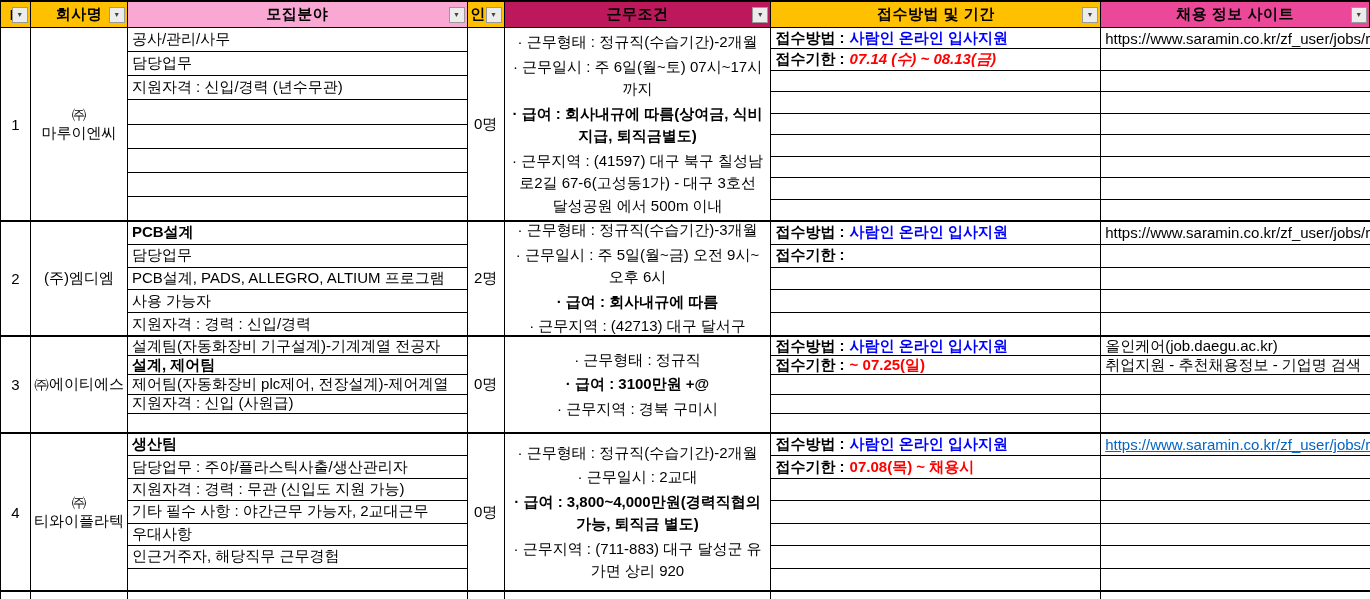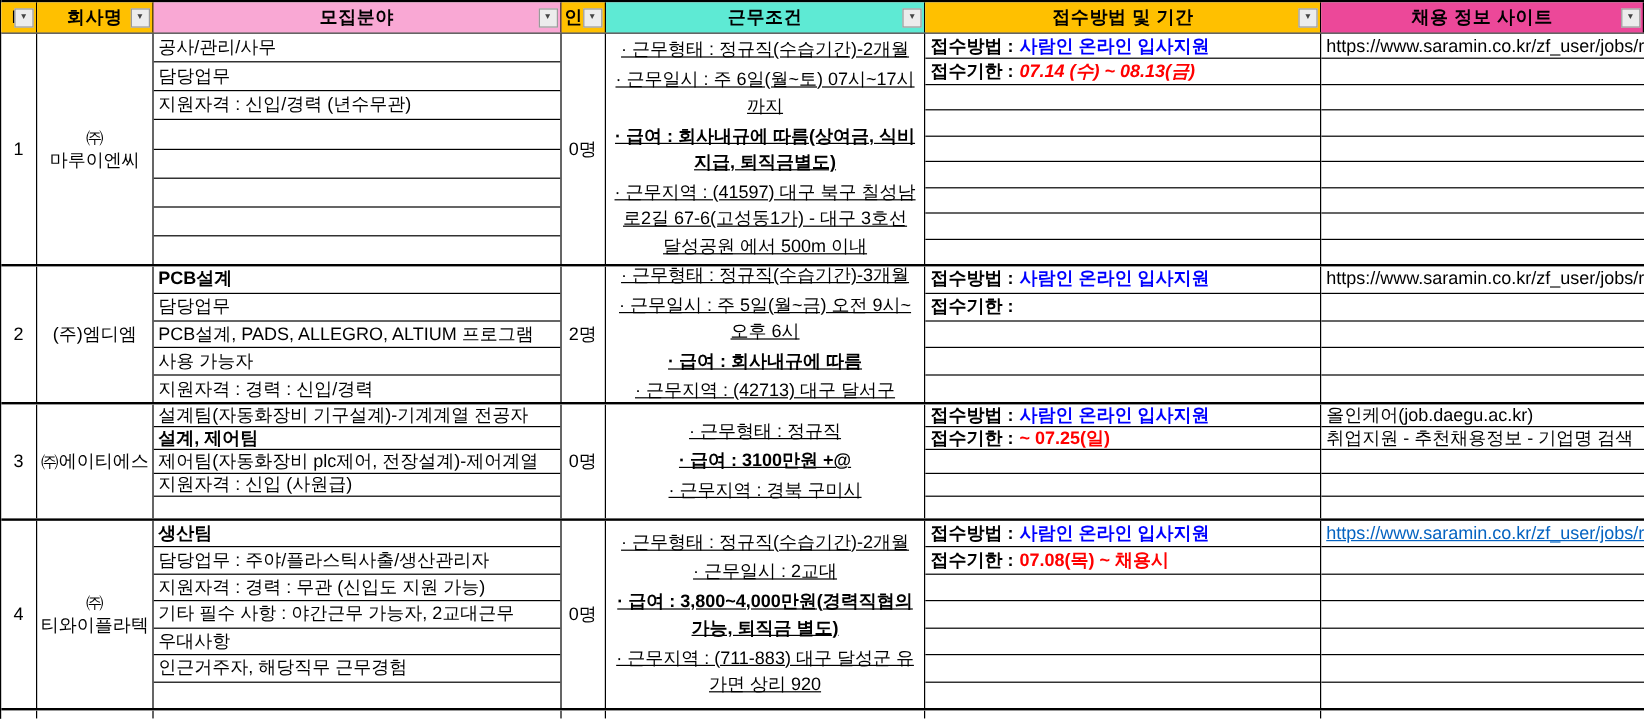--- a/index.html
+++ b/index.html
@@ -33,21 +33,21 @@
   .subcol { display:flex; flex-direction:column; }
   .subrow {
     flex:1 1 0; display:flex; align-items:center;
     padding:0 4px; border-bottom:1px solid #000; overflow:hidden; min-height:0;
   }
   .subrow:last-child { border-bottom:none; }
   .condcell {
     display:flex; flex-direction:column; justify-content:center;
     text-align:center; padding:2px 6px;
   }
-  .condline { line-height:1.5; margin:1px 0;text-decoration:underline; }
+  .condline { line-height:1.5; margin:1px 0; }
   .alabel { font-weight:bold; white-space:pre; }
   .avalue { font-weight:bold; margin-left:5px; white-space:nowrap; }
   .sitesub { white-space:nowrap; }
   .sitelink { text-decoration:underline; }
   .fieldtext { white-space:nowrap; }
 </style>
 </head>
 <body>
 
 <div class="sheet">
@@ -69,21 +69,21 @@
         <span class="fbtn">
           <span class="farrow">▼</span>
         </span>
       </div>
       <div class="hcell" style="width: 37px; background: rgb(255, 192, 0);">
         <span class="hlabel">인원</span>
         <span class="fbtn">
           <span class="farrow">▼</span>
         </span>
       </div>
-      <div class="hcell" style="width: 267px; background: #5eead4;">
+      <div class="hcell" style="width: 267px; background: #be185d;">
         <span class="hlabel">근무조건</span>
         <span class="fbtn">
           <span class="farrow">▼</span>
         </span>
       </div>
       <div class="hcell" style="width: 330px; background: rgb(255, 192, 0);">
         <span class="hlabel">접수방법 및 기간</span>
         <span class="fbtn">
           <span class="farrow">▼</span>
         </span>

